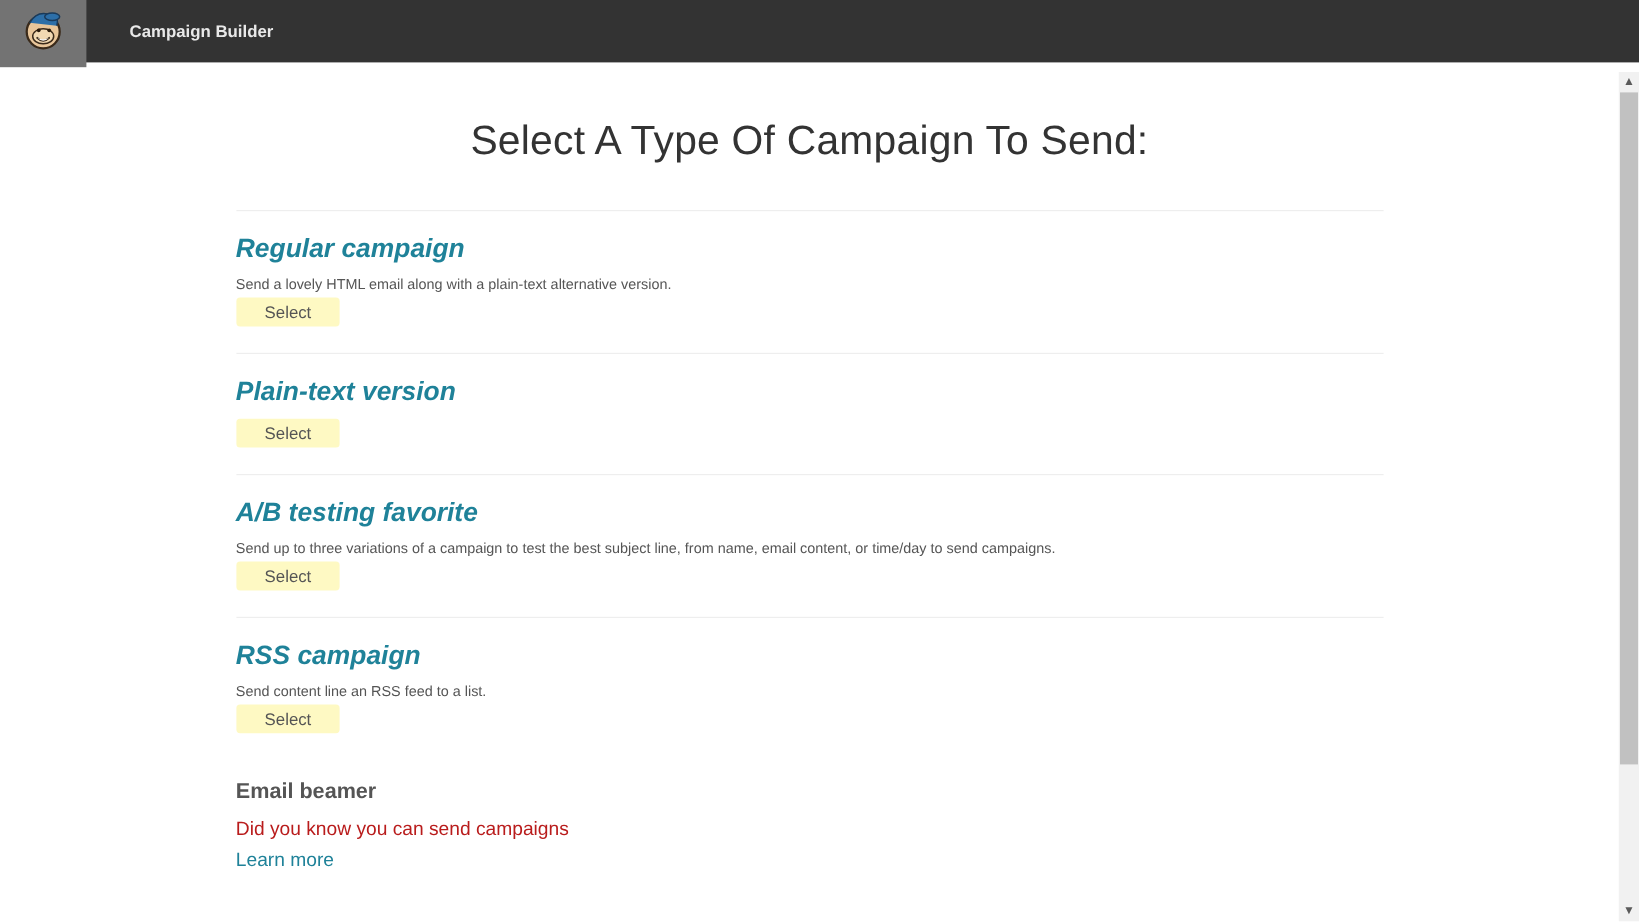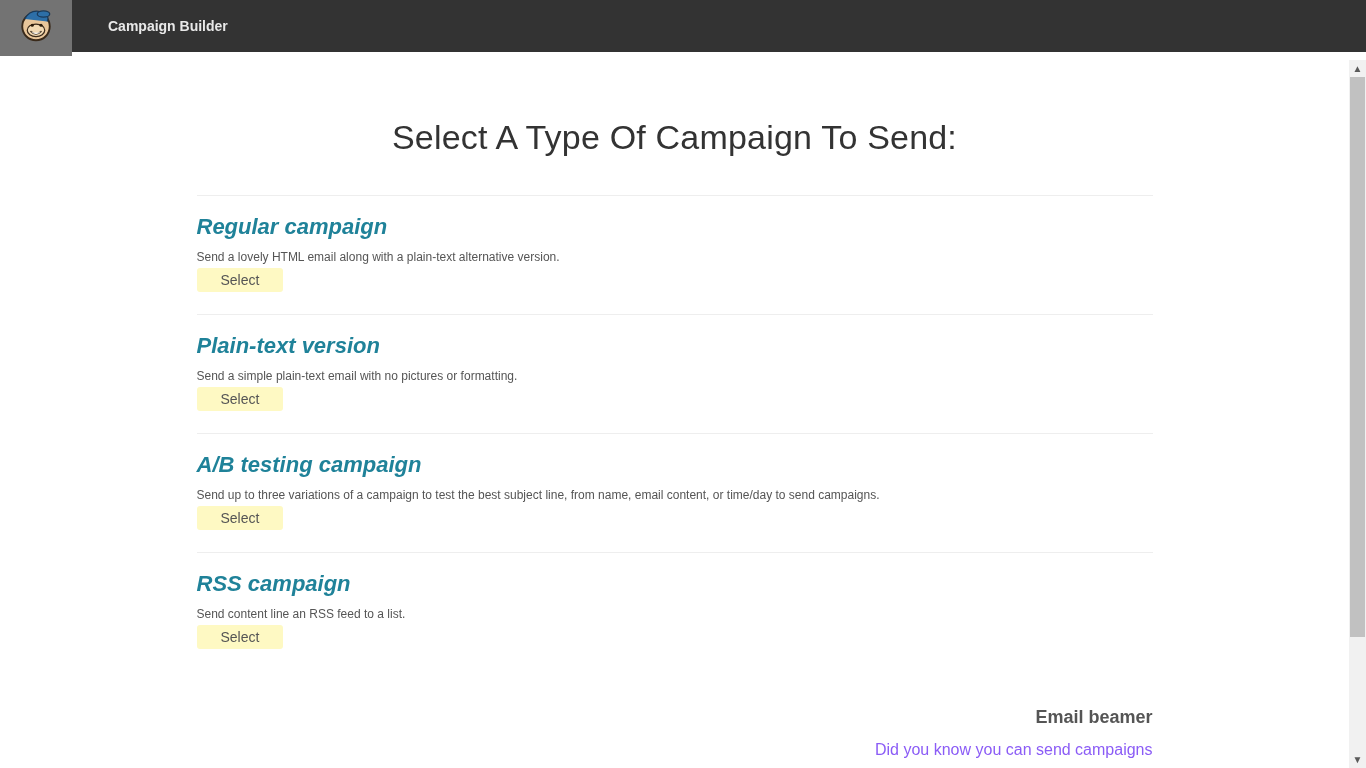--- a/index.html
+++ b/index.html
@@ -46,21 +46,21 @@
     width: 960px;
     margin: 0 auto;
     padding: 0 2px;
   }
   h1.page-title {
     text-align: center;
     font-size: 34px;
     font-weight: 500;
     color: #333333;
     letter-spacing: 0.2px;
-    margin-top: 58px;
+    margin-top: 38px;
     margin-bottom: 38px;
   }
   .option-row {
     border-top: 1px solid #eeeeee;
     padding: 18px 0 22px 0;
     display: flex;
     align-items: flex-start;
     flex-direction: column;
   }
   .option-row:last-of-type { border-bottom: 1px solid #eeeeee; }
@@ -82,32 +82,32 @@
     border: none;
     border-radius: 3px;
     padding: 4px 24px;
     font-size: 14px;
     color: #555555;
     cursor: pointer;
     font-family: inherit;
     margin-top: 2px;
   }
   .beamer {
-    text-align: right;
-    margin-top: 36px;
+    text-align: left;
+    margin-top: 16px;
   }
   .beamer-title {
     font-size: 18px;
     font-weight: 600;
     color: #555555;
     margin-bottom: 10px;
   }
   .beamer-text {
     font-size: 16px;
-    color: #8b5cf6;
+    color: #b91c1c;
     line-height: 1.55;
   }
   .beamer-link {
     color: #1f8299;
     text-decoration: none;
     font-size: 16px;
     display: inline-block;
     margin-top: 4px;
     cursor: pointer;
   }
@@ -173,28 +173,27 @@
       <div class="option-text">
         <div class="option-title">Regular campaign</div>
         <div class="option-desc">Send a lovely HTML email along with a plain-text alternative version.</div>
       </div>
       <button class="select-btn">Select</button>
     </div>
 
     <div class="option-row">
       <div class="option-text">
         <div class="option-title">Plain-text version</div>
-        <div class="option-desc">Send a simple plain-text email with no pictures or formatting.</div>
-      </div>
-      <button class="select-btn">Select</button>
-    </div>
-
-    <div class="option-row">
-      <div class="option-text">
-        <div class="option-title">A/B testing campaign</div>
+      </div>
+      <button class="select-btn">Select</button>
+    </div>
+
+    <div class="option-row">
+      <div class="option-text">
+        <div class="option-title">A/B testing favorite</div>
         <div class="option-desc">Send up to three variations of a campaign to test the best subject line, from name, email content, or time/day to send campaigns.</div>
       </div>
       <button class="select-btn">Select</button>
     </div>
 
     <div class="option-row">
       <div class="option-text">
         <div class="option-title">RSS campaign</div>
         <div class="option-desc">Send content line an RSS feed to a list.</div>
       </div>

